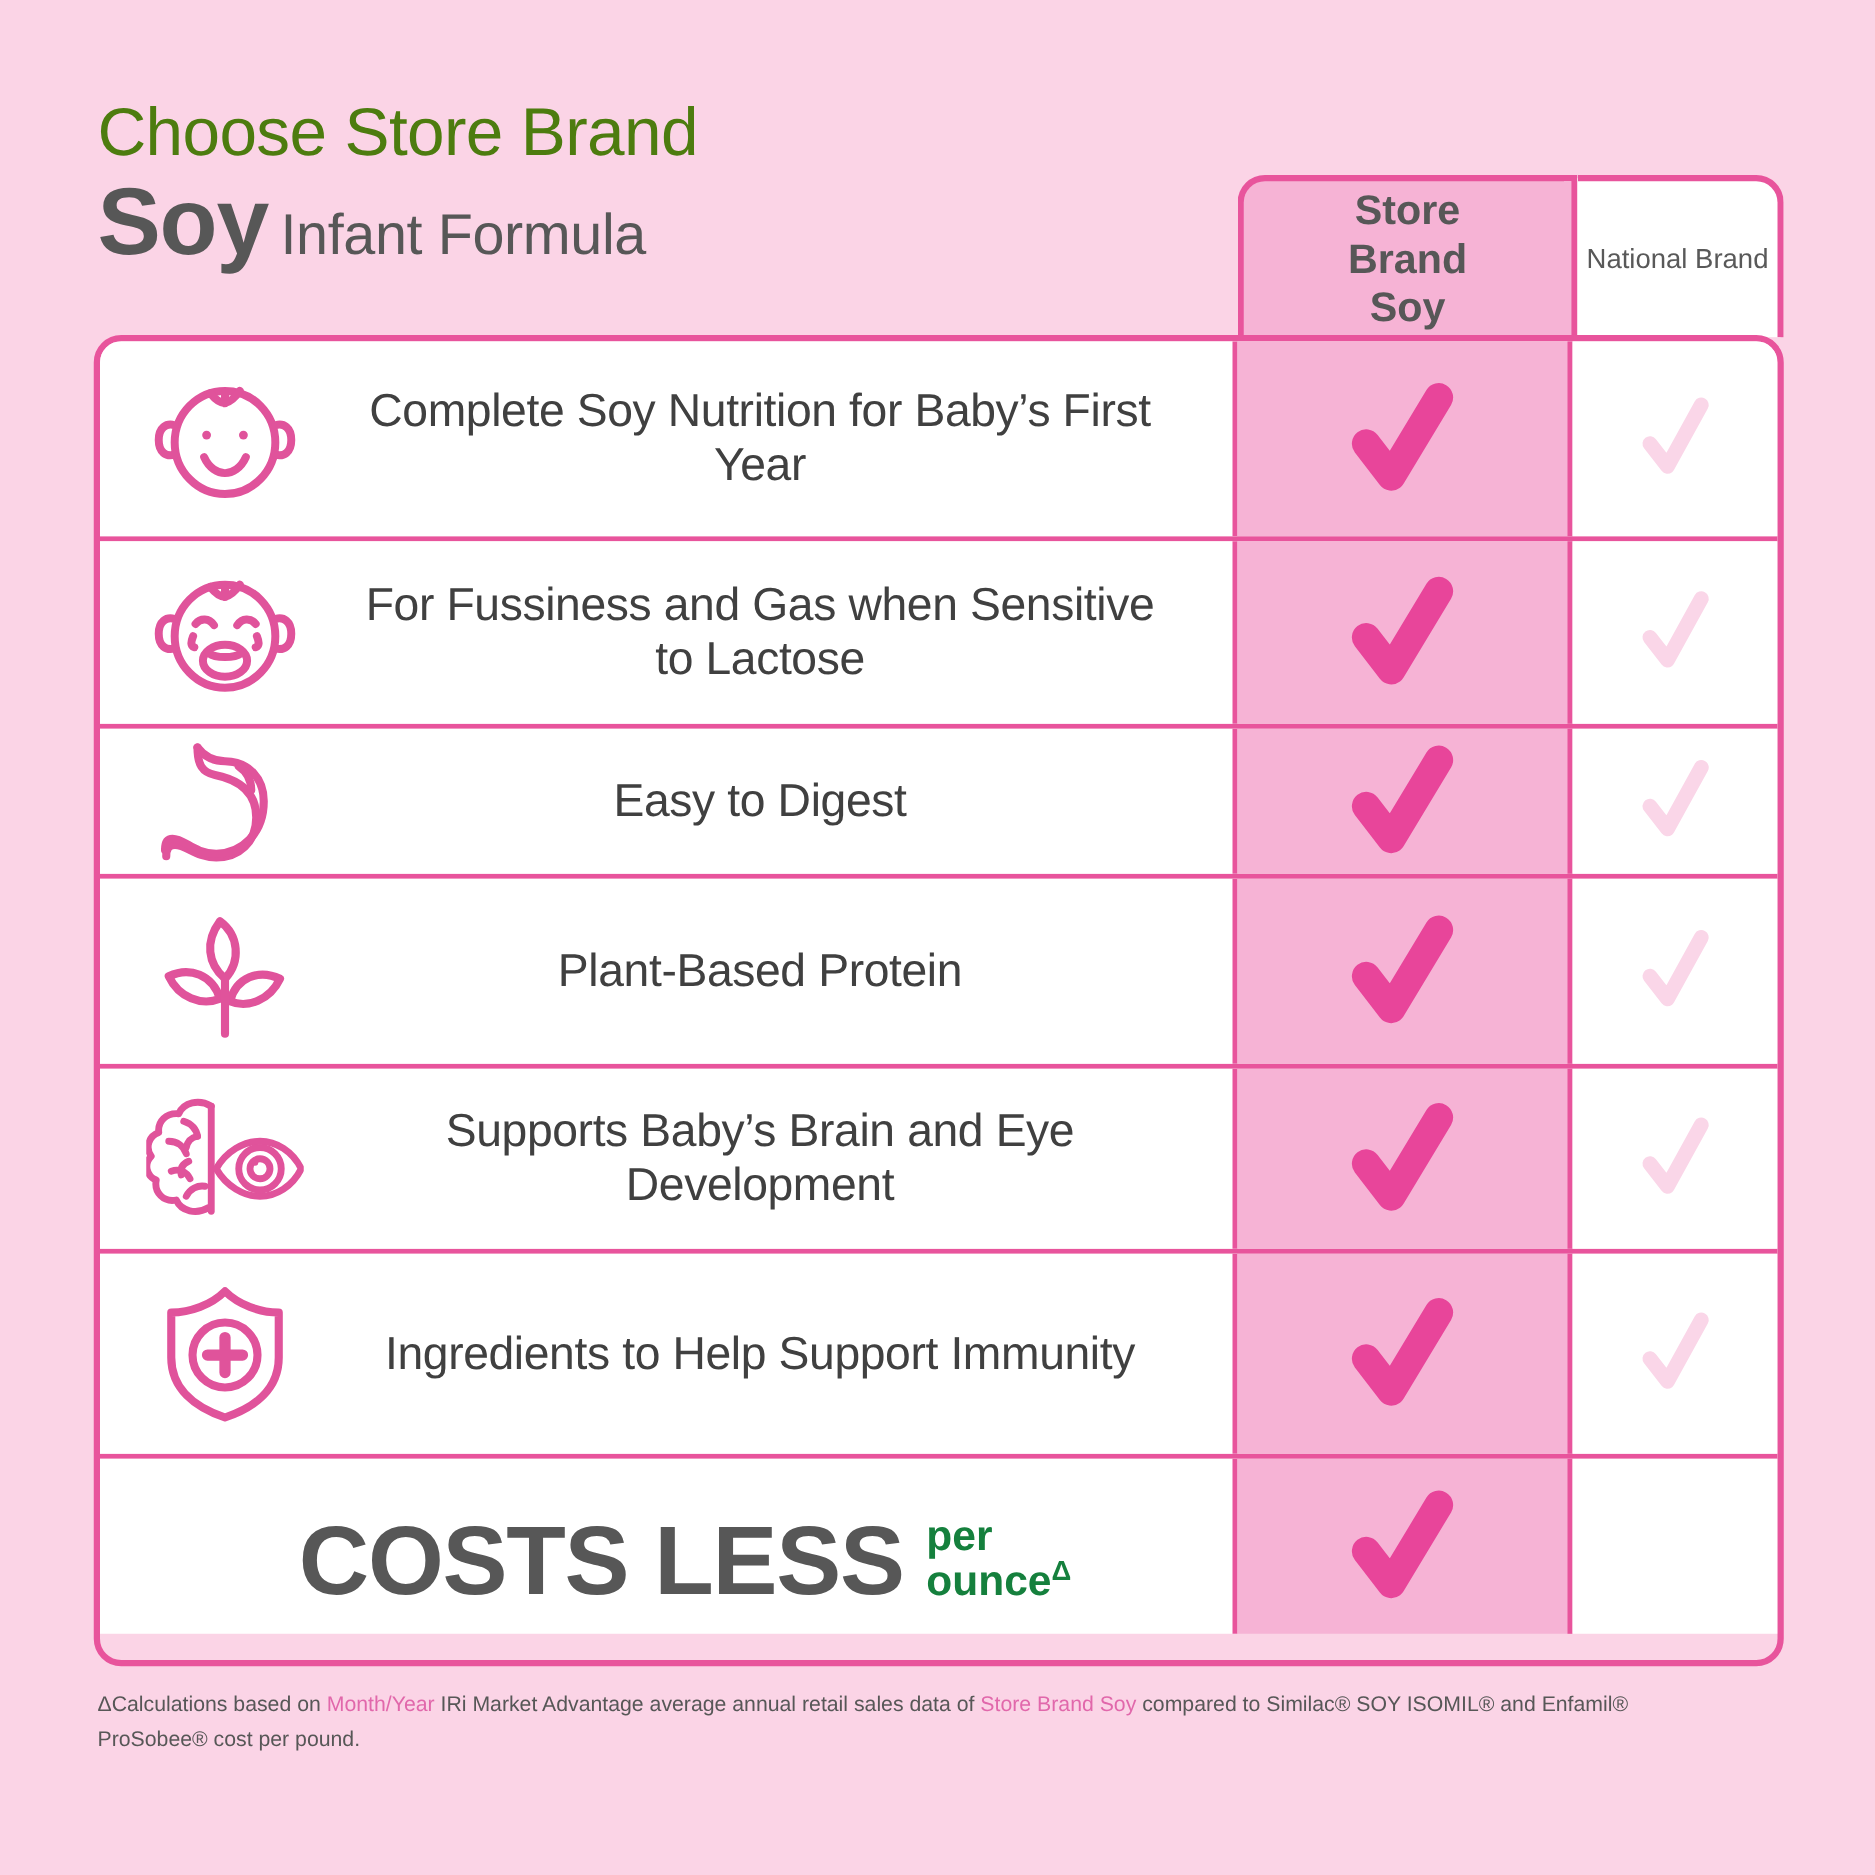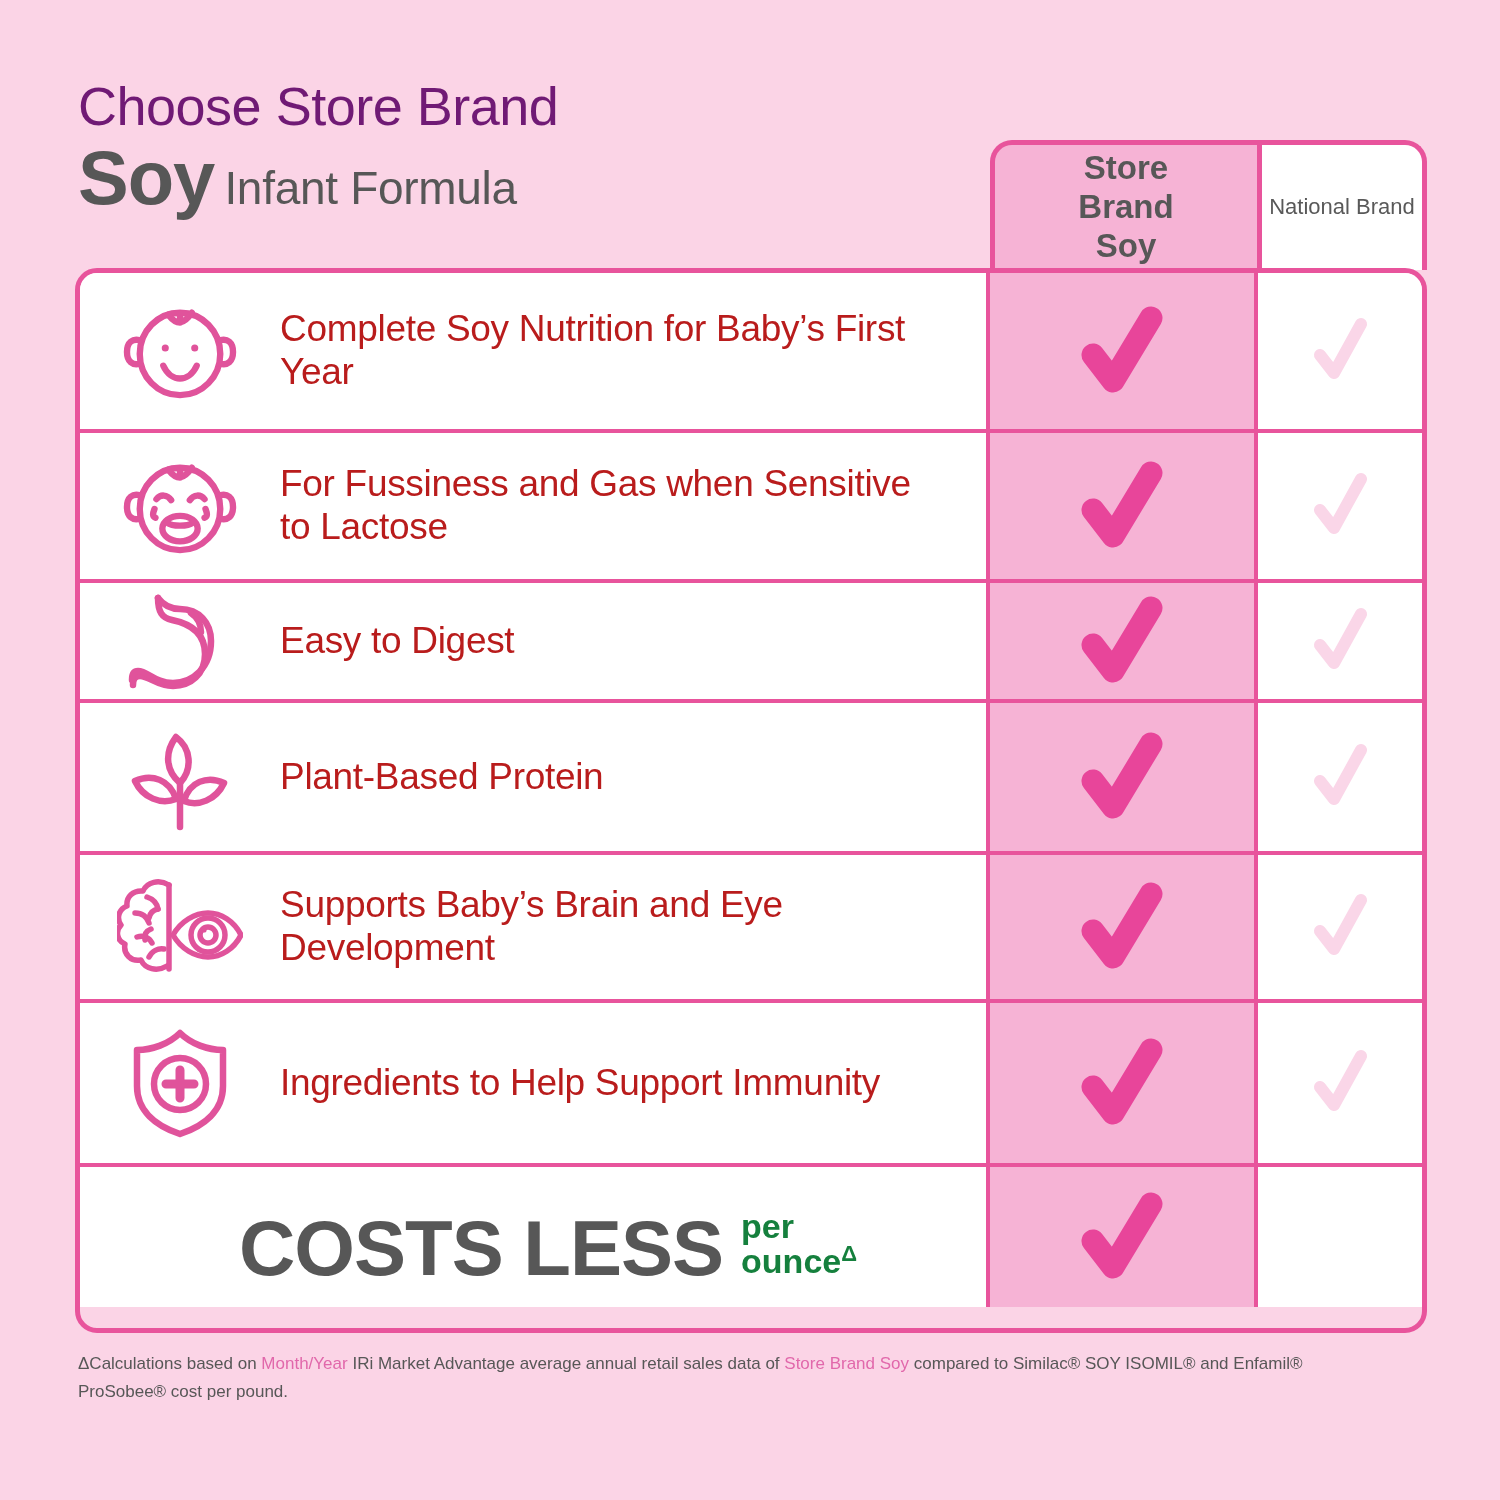--- a/index.html
+++ b/index.html
@@ -13,21 +13,21 @@
   }
 
   
   #title-block{
     position:absolute;
     left:78px; top:78px;
     width:900px;
   }
   #title-line1{
     font-size:54px;
-    color:#701a75;
+    color:#4d7c0f;
     line-height:1.04;
     letter-spacing:-0.5px;
     white-space:nowrap;
   }
   #title-line2{
     margin-top:6px;
     white-space:nowrap;
     line-height:1.0;
   }
   #title-soy{
@@ -117,35 +117,35 @@
     box-sizing:border-box;
   }
 
   .icon-wrap{
     width:200px;
     min-width:200px;
     display:flex;align-items:center;justify-content:center;
   }
   .feature-text{
     flex:1;
-    text-align:left;
+    text-align:center;
     font-size:37px;
-    color:#b91c1c;
+    color:#404040;
     line-height:1.16;
     padding-right:50px;
     letter-spacing:-0.3px;
   }
 
   
   #cost-row .cell-feature{
     justify-content:center;
     padding-left:30px;
   }
   #cost-inline{
-    display:flex;justify-content:center;margin-top:21px;
+    display:flex;align-items:center;justify-content:center;margin-top:21px;
   }
   #cost-big{
     font-size:78px;font-weight:bold;color:#575757;
     letter-spacing:-1px;line-height:1;
   }
   #cost-small{
     margin-left:18px;
     font-size:34px;font-weight:bold;color:#15803d;
     line-height:1.02;text-align:left;
   }

